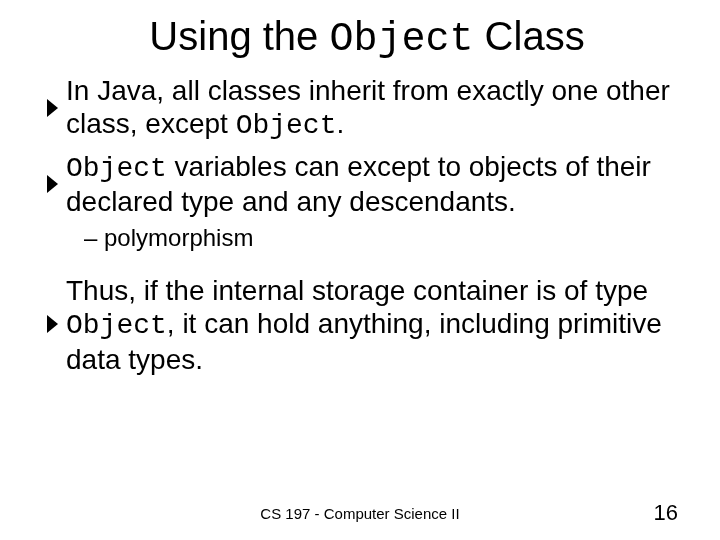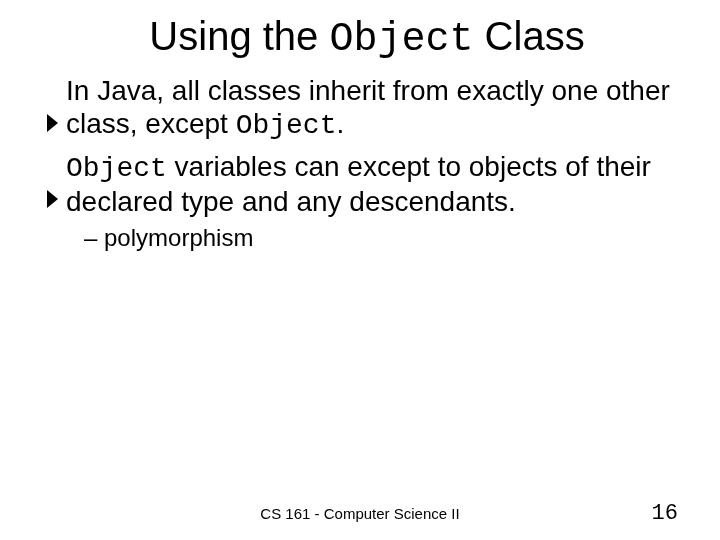--- a/index.html
+++ b/index.html
@@ -29,21 +29,21 @@
   }
   .content {
     font-size: 28px;
     line-height: 1.18;
   }
   .bullet {
     margin-bottom: 6px;
   }
   .bullet-row {
     display: flex;
-    align-items: flex-end;
+    align-items: center;
     margin-top: 8px;
   }
   .bullet-icon {
     flex: 0 0 auto;
     margin-right: 4px;
     margin-top: 4px;
   }
   .bullet-text {
     flex: 1 1 auto;
   }
@@ -59,21 +59,21 @@
     text-align: center;
     font-size: 15px;
     font-family: Arial, Helvetica, sans-serif;
     left: 0;
   }
   .footer-num {
     position: absolute;
     bottom: 14px;
     right: 42px;
     font-size: 22px;
-    font-family: Liberation Mono, monospace;
+    font-family: Liberation Sans, sans-serif;
   }
 </style>
 </head>
 <body>
 
 <div class="slide">
 
   <div class="title">
     <span>Using the </span><span class="mono">Object</span><span> Class</span>
   </div>
@@ -97,19 +97,29 @@
             <path d="M3 3 L3 21 L14 12 Z" fill="#000"></path>
           </svg>
       </span>
       <span class="bullet-text">
         <span class="mono">Object</span><span> variables can except to objects of their declared type and any descendants.</span>
       </span>
     </div>
 
     <div class="sub">– polymorphism</div>
 
+    <div class="bullet bullet-row">
+      <span class="bullet-icon">
+        <svg width="18" height="24" viewBox="0 0 18 24">
+            <path d="M3 3 L3 21 L14 12 Z" fill="#000"></path>
+          </svg>
+      </span>
+      <span class="bullet-text">
+        <span>Thus, if the internal storage container is of type </span><span class="mono">Object</span><span>, it can hold anything, including primitive data types.</span>
+      </span>
+    </div>
 
   </div>
 
 </div>
 
-<div class="footer-center">CS 161 - Computer Science II</div>
+<div class="footer-center">CS 197 - Computer Science II</div>
 <div class="footer-num">16</div>
 
 </body></html>

